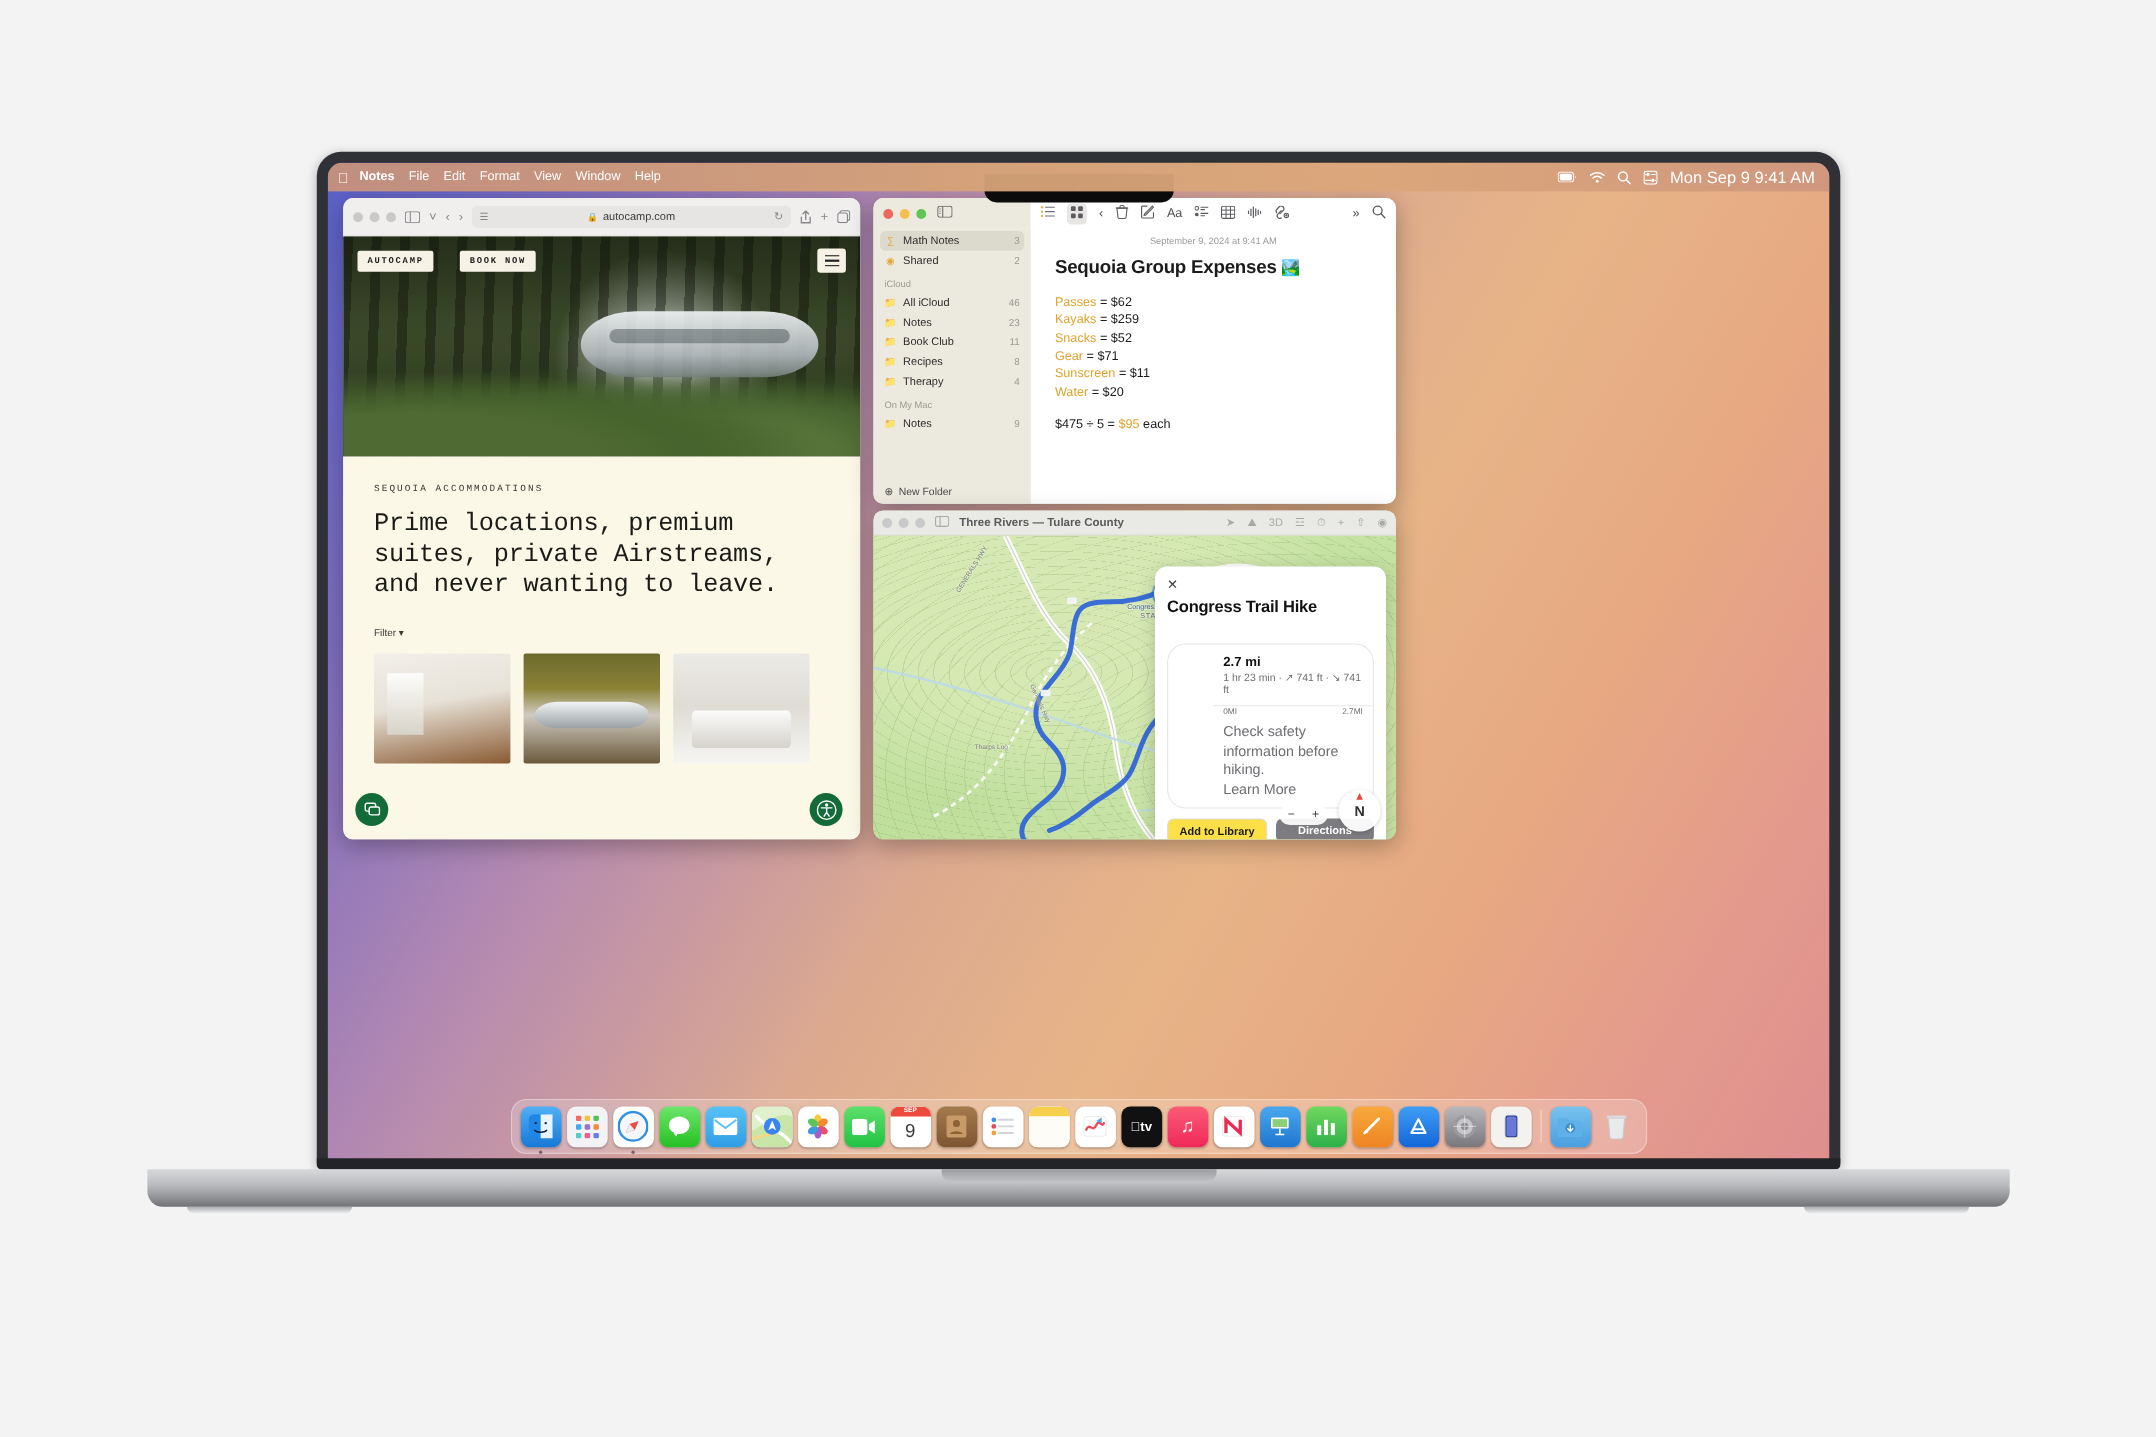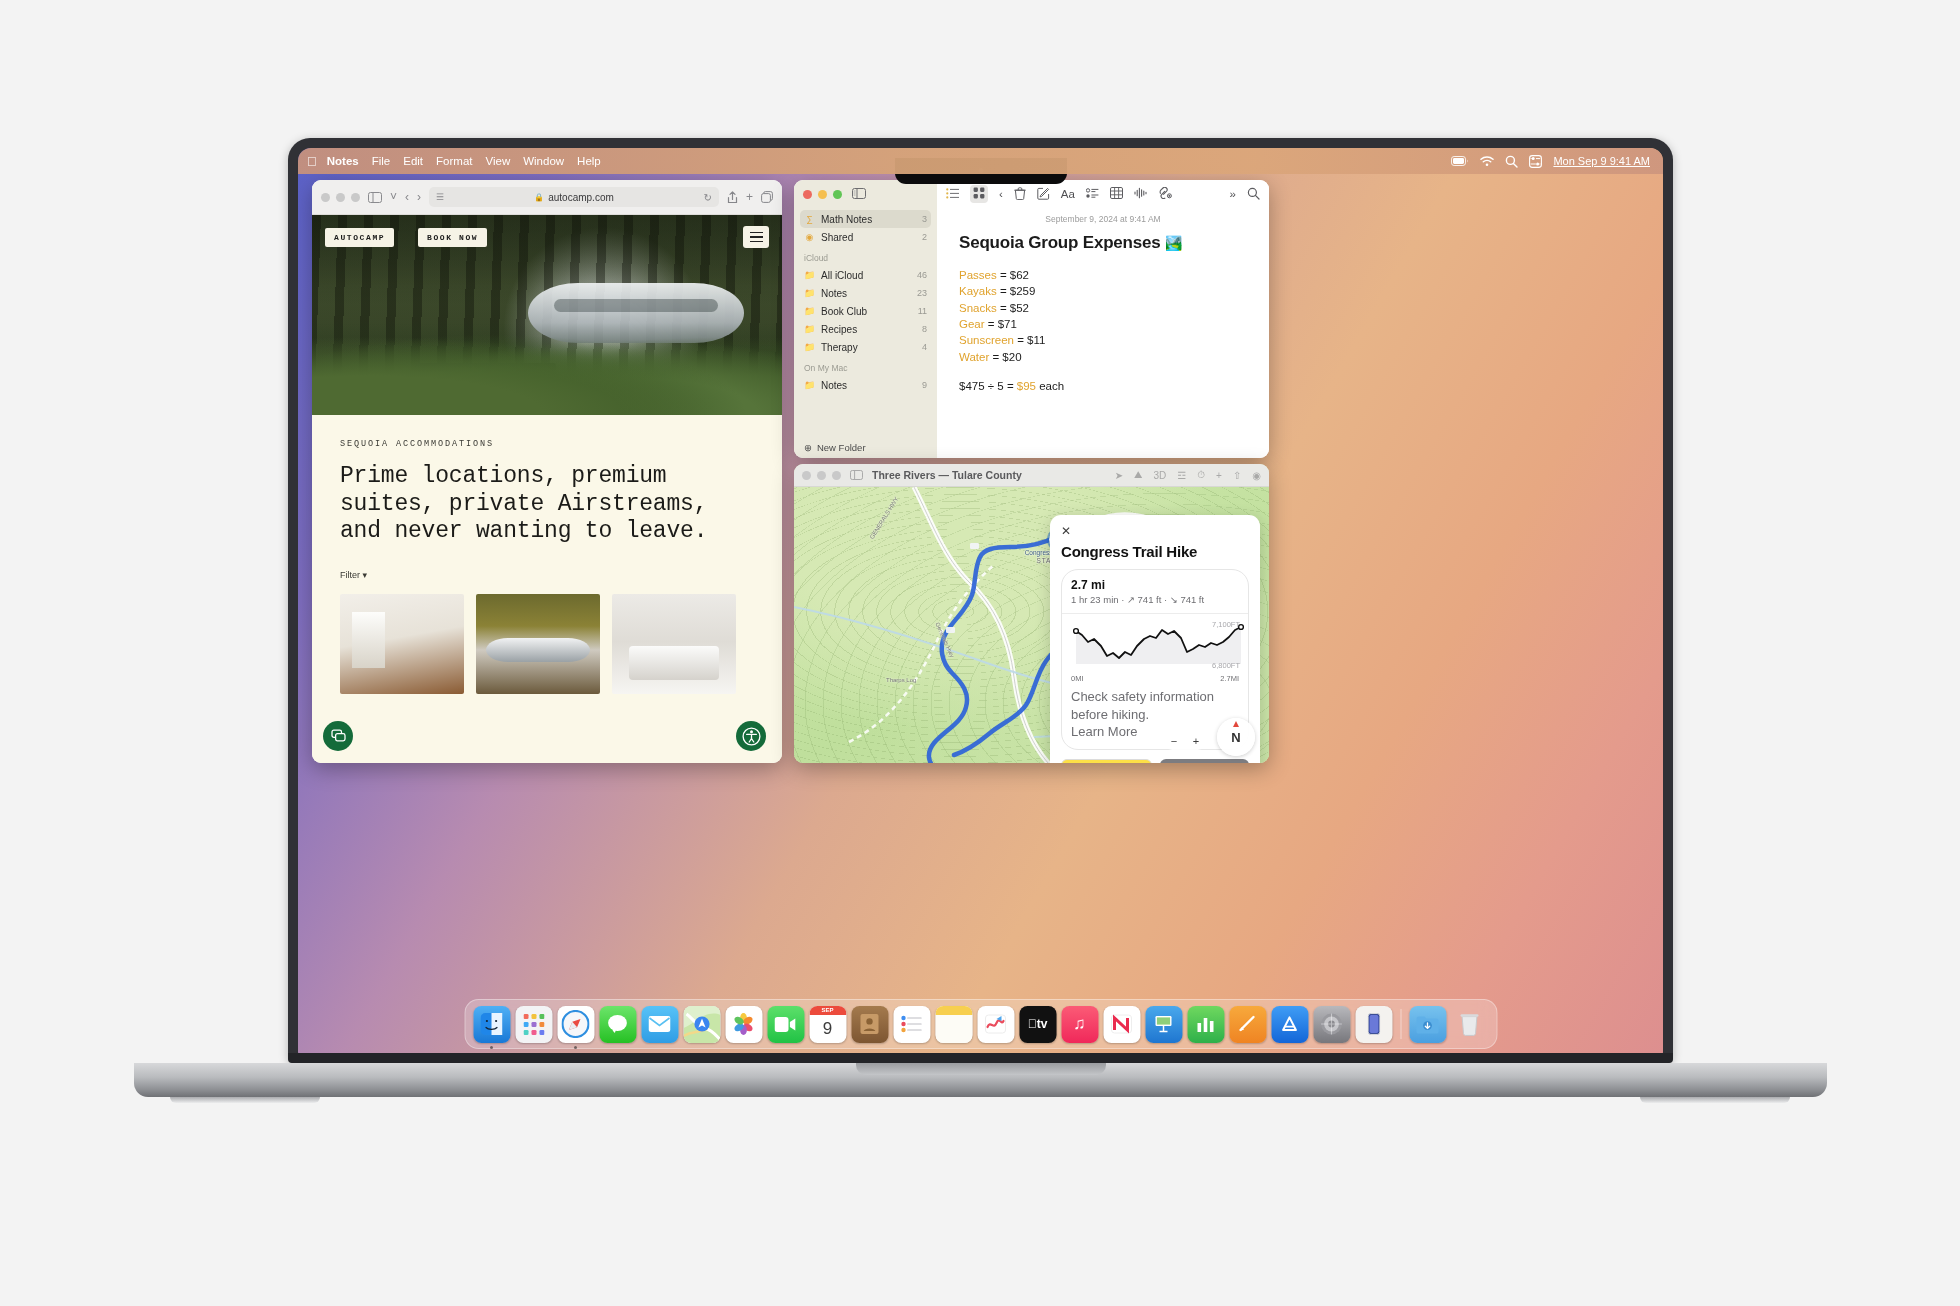--- a/index.html
+++ b/index.html
@@ -29,21 +29,21 @@
 
   
   .menubar{position:absolute;left:0;top:0;right:0;height:26px;display:flex;align-items:center;
     background:linear-gradient(90deg,rgba(198,145,124,.95),rgba(214,163,120,.95) 45%,rgba(219,166,122,.95) 70%,rgba(206,150,126,.95));
     color:#fff;font-size:11.5px;z-index:40;padding:0 9px;}
   .menubar .apple{font-size:13px;margin-right:10px;line-height:1;}
   .menubar .mi{margin-right:13px;white-space:nowrap;}
   .menubar .mi.bold{font-weight:700;}
   .mb-right{margin-left:auto;display:flex;align-items:center;gap:11px;padding-right:4px;}
   .mb-right .glyph{display:inline-flex;align-items:center;}
-  .clock{font-size:11px;white-space:nowrap;text-decoration:underline;}
+  .clock{font-size:15px;white-space:nowrap;}
 
   
   .win{position:absolute;border-radius:9px;overflow:hidden;box-shadow:0 6px 22px rgba(0,0,0,.30);}
   .tl{display:flex;gap:6px;align-items:center;}
   .dot{width:9px;height:9px;border-radius:50%;display:block;}
   .dot.r{background:#ec6a5f;}.dot.y{background:#f5bf4f;}.dot.g{background:#61c555;}
   .dot.gr{background:#c9c9c9;}
 
   
   .safari{left:14px;top:32px;width:470px;height:583px;background:#fff;}
@@ -142,21 +142,21 @@
   .pinlbl .se{color:#6b6b6b;letter-spacing:.8px;}
   .maplbl{position:absolute;font-size:6px;color:#7a7a78;text-shadow:0 0 2px #fff;}
   .zoompill{position:absolute;right:62px;bottom:14px;width:44px;height:19px;background:rgba(255,255,255,.92);border-radius:10px;display:flex;align-items:center;justify-content:space-around;font-size:11px;color:#3c3c3c;}
   .compass{position:absolute;right:14px;bottom:8px;width:38px;height:38px;border-radius:50%;background:rgba(255,255,255,.95);display:flex;align-items:center;justify-content:center;font-size:13px;font-weight:700;color:#333;box-shadow:0 1px 4px rgba(0,0,0,.2);}
   .compass:before{content:"";position:absolute;top:3px;left:50%;transform:translateX(-50%);border-left:3px solid transparent;border-right:3px solid transparent;border-bottom:6px solid #e2483c;}
 
   
   .hikecard{position:absolute;right:9px;top:28px;width:210px;background:#fff;border-radius:11px;padding:10px 11px 11px;box-sizing:border-box;box-shadow:0 4px 16px rgba(0,0,0,.18);}
   .hc-close{font-size:12px;color:#3c3c3c;line-height:1;}
   .hc-title{font-size:15px;font-weight:700;color:#111;margin-top:6px;letter-spacing:-.2px;}
-  .hc-inner{margin-top:9px;border:.5px solid #e6e6e6;border-radius:17px;overflow:hidden;}
+  .hc-inner{margin-top:25px;border:.5px solid #e6e6e6;border-radius:17px;overflow:hidden;padding-left:41px;}
   .hc-dist{font-size:12px;font-weight:700;color:#111;padding:8px 9px 0;}
   .hc-sub{font-size:9.5px;color:#6e6e72;padding:2px 9px 8px;border-bottom:.5px solid #ececec;}
   .hc-chart{position:relative;height:52px;padding:4px 9px;}
   .hc-elev-hi{position:absolute;right:8px;top:6px;font-size:7.5px;color:#a8a8ac;}
   .hc-elev-lo{position:absolute;right:8px;bottom:4px;font-size:7.5px;color:#a8a8ac;}
   .hc-axis{display:flex;justify-content:space-between;font-size:7.5px;color:#6e6e72;padding:0 9px 5px;}
   .hc-note{font-size:13px;color:#6e6e72;padding:0 9px 8px;line-height:1.35;}
   .hc-btns{display:flex;gap:8px;margin-top:9px;}
   .hc-btn{flex:1;height:22px;border-radius:6px;display:flex;align-items:center;justify-content:center;font-size:10px;font-weight:700;}
   .hc-btn.lib{background:#fde047;border:.5px solid #dcdcdc;color:#1b1b1b;}
@@ -528,31 +528,20 @@
           <div class="maplbl" style="left:66px;top:28px;transform:rotate(-58deg);">GENERALS HWY</div>
           <div class="maplbl" style="left:132px;top:150px;transform:rotate(66deg);">Generals Hwy</div>
           <div class="maplbl" style="left:92px;top:190px;">Tharps Log</div>
 
           <div class="hikecard">
             <div class="hc-close">✕</div>
             <div class="hc-title">Congress Trail Hike</div>
             <div class="hc-inner">
               <div class="hc-dist">2.7 mi</div>
               <div class="hc-sub">1 hr 23 min · ↗ 741 ft · ↘ 741 ft</div>
-              <div class="hc-chart">
-                <svg width="188" height="46" viewBox="0 0 188 46" preserveAspectRatio="none">
-                  <path d="M5 13 L11 17 L17 24 L23 21 L30 28 L36 38 L42 35 L48 40 L54 34 L60 37 L66 28 L73 21 L79 18 L85 20 L91 12 L97 16 L103 13 L110 20 L116 34 L122 31 L128 27 L134 29 L140 25 L146 27 L152 24 L158 19 L164 12 L170 9
-                           L170 46 L5 46 Z" fill="#e9e9ec" opacity=".75"></path>
-                  <path d="M5 13 L11 17 L17 24 L23 21 L30 28 L36 38 L42 35 L48 40 L54 34 L60 37 L66 28 L73 21 L79 18 L85 20 L91 12 L97 16 L103 13 L110 20 L116 34 L122 31 L128 27 L134 29 L140 25 L146 27 L152 24 L158 19 L164 12 L170 9" fill="none" stroke="#111" stroke-width="1.8" stroke-linejoin="round" stroke-linecap="round"></path>
-                  <circle cx="5" cy="13" r="2.4" fill="#fff" stroke="#111" stroke-width="1.4"></circle>
-                  <circle cx="170" cy="9" r="2.4" fill="#fff" stroke="#111" stroke-width="1.4"></circle>
-                </svg>
-                <span class="hc-elev-hi"><span>7,100</span><span>FT</span></span>
-                <span class="hc-elev-lo"><span>6,800</span><span>FT</span></span>
-              </div>
               <div class="hc-axis">
                 <span><span>0</span><span>MI</span></span>
                 <span><span>2.7</span><span>MI</span></span>
               </div>
               <div class="hc-note">
                 <span>Check safety information before hiking.</span><br>
                 <span>Learn More</span>
               </div>
             </div>
             <div class="hc-btns">

